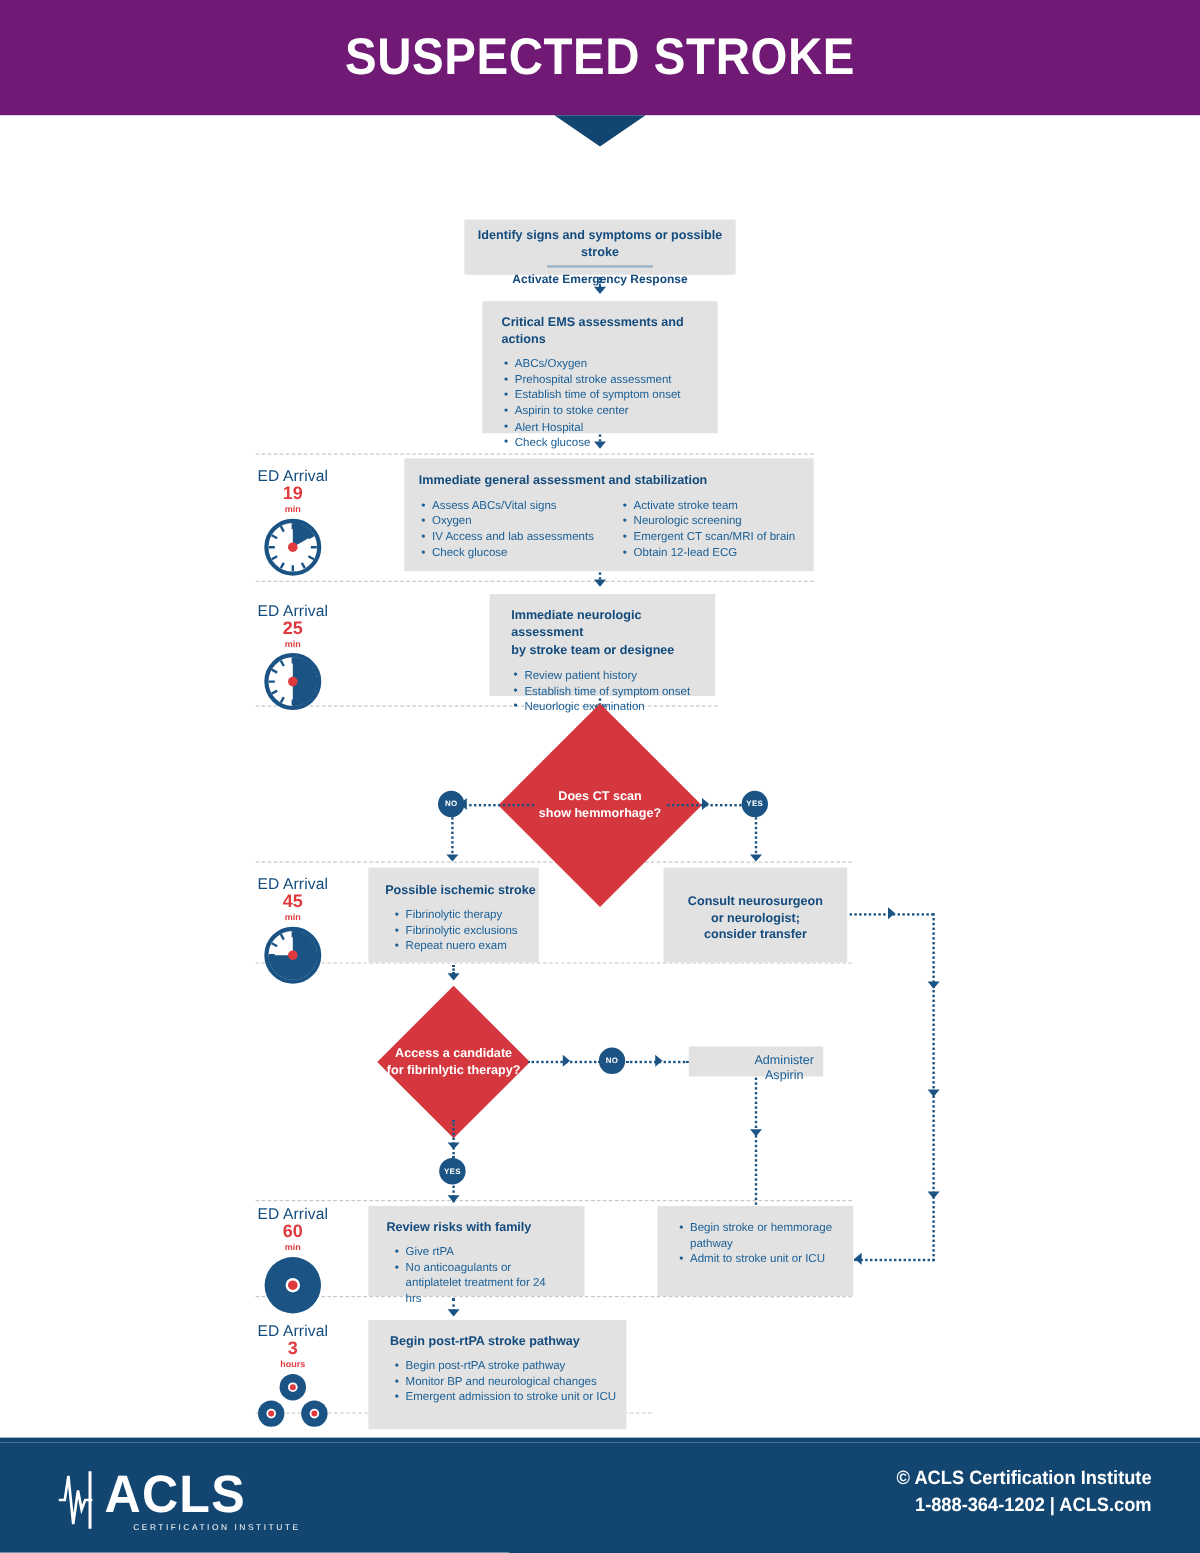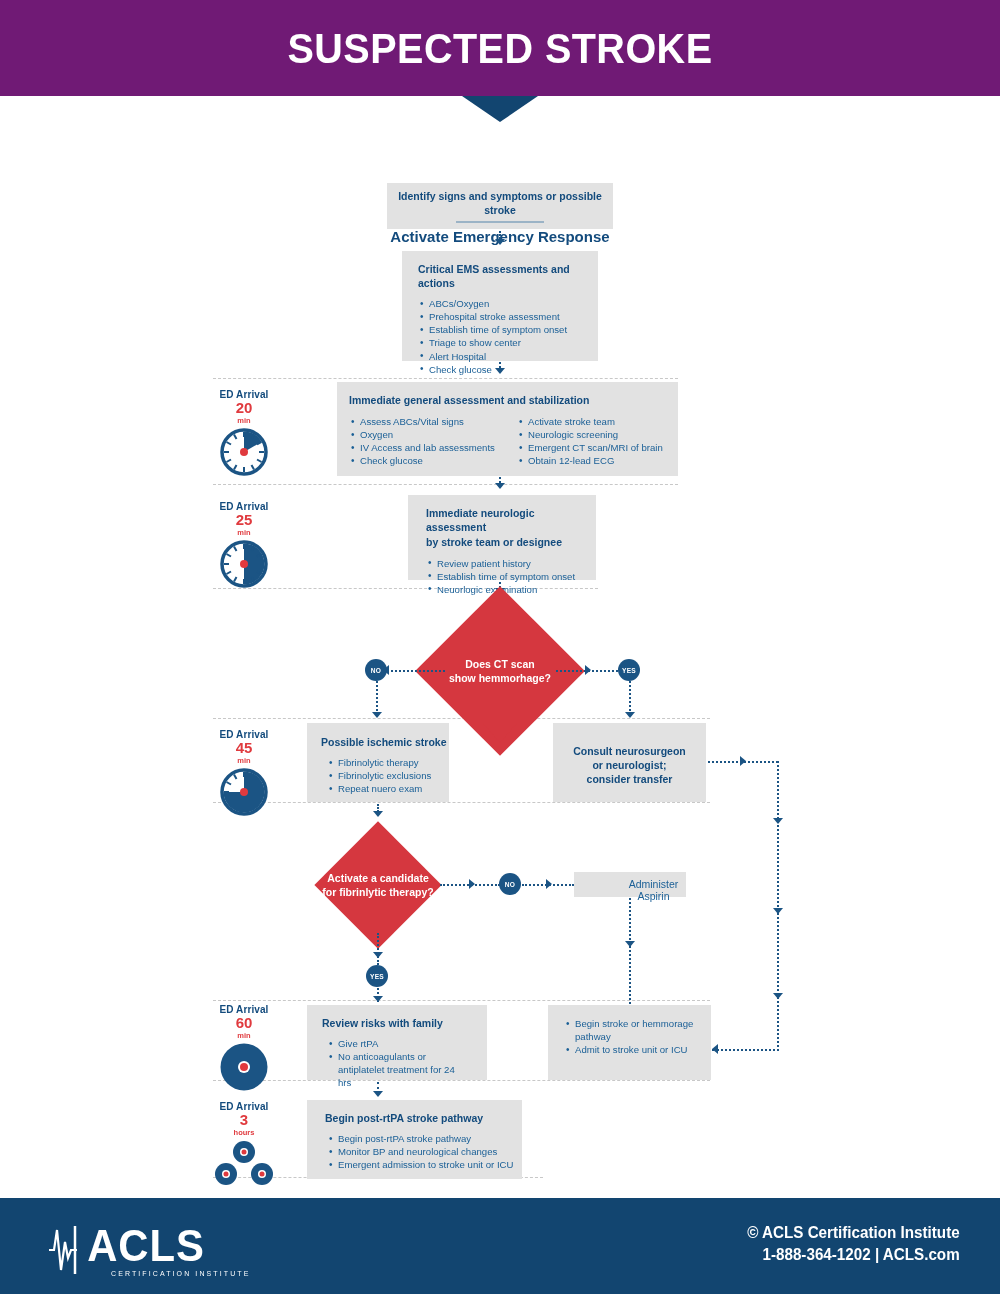--- a/index.html
+++ b/index.html
@@ -65,21 +65,21 @@
   .box {
     position: absolute;
     background: #e2e2e2;
     color: #1a5f96;
   }
   .box-title {
     font-size: 10.5px; font-weight: bold; color: #134b7d;
     line-height: 1.35;
   }
   .box-sub {
-    font-size: 15px; font-weight: bold; color: #134b7d;
+    font-size: 10px; font-weight: bold; color: #134b7d;
     line-height: 1.35;
   }
   .box-center { text-align: center; }
   ul.blist { list-style: none; }
   ul.blist li {
     font-size: 9.6px; color: #1a5f96; line-height: 1.36;
     position: relative; padding-left: 9px; white-space: nowrap;
   }
   ul.blist li:before {
     content: "\2022"; position: absolute; left: 0; top: -0.5px;
@@ -142,21 +142,21 @@
   .arr-d-red {
     position: absolute; width: 0; height: 0;
     border-left: 17px solid transparent;
     border-right: 17px solid transparent;
     border-top: 20px solid #d5373f;
   }
 
   
   .timer { position: absolute; text-align: center; width: 70px; }
   .timer-cap {
-    font-size: 10px; font-weight: bold; color: #134b7d; letter-spacing: 0.1px;
+    font-size: 13px; font-weight: normal; color: #134b7d; letter-spacing: 0.1px;
   }
   .timer-num {
     font-size: 15px; font-weight: bold; color: #e03a3e; line-height: 1.05;
   }
   .timer-unit {
     font-size: 7.5px; font-weight: bold; color: #e03a3e; line-height: 1.2;
   }
   .timer-clock { margin: 2px auto 0; }
 
   
@@ -192,21 +192,21 @@
 
   <div class="dot-v" style="left:499px; top:231px; height:8px;"></div>
   <div class="arr-d" style="left:495px; top:239px;"></div>
 
   <div class="box" style="left:402px; top:251px; width:196px; height:110px;">
     <div class="box-title" style="padding:11px 0 7px 16px;">Critical EMS assessments and actions</div>
     <ul class="blist" style="padding-left:18px;">
       <li>ABCs/Oxygen</li>
       <li>Prehospital stroke assessment</li>
       <li>Establish time of symptom onset</li>
-      <li>Triage to show center</li>
+      <li>Aspirin to stoke center</li>
       <li>Alert Hospital</li>
       <li>Check glucose</li>
     </ul>
   </div>
 
   <div class="dot-v" style="left:499px; top:362px; height:6px;"></div>
   <div class="arr-d" style="left:495px; top:368px;"></div>
 
   <div class="box" style="left:337px; top:382px; width:341px; height:94px;">
     <div class="box-title" style="padding:11px 0 8px 12px;">Immediate general assessment and stabilization</div>
@@ -288,21 +288,21 @@
   <div class="arr-d" style="left:773px; top:993px;"></div>
   <div class="dot-h" style="left:712px; top:1049px; width:67px;"></div>
   <div class="arr-l" style="left:712px; top:1044px;"></div>
 
   <div class="dot-v" style="left:377px; top:804px; height:8px;"></div>
   <div class="arr-d" style="left:373px; top:811px;"></div>
 
   <div class="diamond" style="left:333px; top:840px; width:90px; height:90px;"></div>
   <div class="diamond-label" style="left:305px; top:856px; width:146px; height:58px;">
     <div>
-      <div>Activate a candidate</div>
+      <div>Access a candidate</div>
       <div>for fibrinlytic therapy?</div>
     </div>
   </div>
 
   <div class="dot-h" style="left:440px; top:884px; width:60px;"></div>
   <div class="arr-r" style="left:469px; top:879px;"></div>
   <div class="badge" style="left:499px; top:873px;">NO</div>
   <div class="dot-h" style="left:522px; top:884px; width:52px;"></div>
   <div class="arr-r" style="left:546px; top:879px;"></div>
 
@@ -330,32 +330,32 @@
   <div class="box" style="left:548px; top:1005px; width:163px; height:75px;">
     <ul class="blist" style="padding:12px 10px 0 18px;">
       <li class="wrap">Begin stroke or hemmorage pathway</li>
       <li>Admit to stroke unit or ICU</li>
     </ul>
   </div>
 
   <div class="dot-v" style="left:377px; top:1082px; height:11px;"></div>
   <div class="arr-d" style="left:373px; top:1091px;"></div>
 
-  <div class="box" style="left:307px; top:1100px; width:215px; height:79px;">
+  <div class="box" style="left:307px; top:1100px; width:215px; height:91px;">
     <div class="box-title" style="padding:11px 0 7px 18px;">Begin post-rtPA stroke pathway</div>
     <ul class="blist" style="padding-left:22px;">
       <li>Begin post-rtPA stroke pathway</li>
       <li>Monitor BP and neurological changes</li>
       <li>Emergent admission to stroke unit or ICU</li>
     </ul>
   </div>
 
   <div class="timer" style="left:209px; top:389px;">
     <div class="timer-cap">ED Arrival</div>
-    <div class="timer-num">20</div>
+    <div class="timer-num">19</div>
     <div class="timer-unit">min</div>
     <svg class="timer-clock" width="50" height="50" viewBox="0 0 100 100">
       <circle cx="50" cy="50" r="44" fill="#ffffff" stroke="#1b5484" stroke-width="7"></circle>
       <path d="M50 50 L50 9 A41 41 0 0 1 85.5 29.5 Z" fill="#1b5484"></path>
       <g stroke="#1b5484" stroke-width="4">
         <line x1="50" y1="10" x2="50" y2="20"></line>
           <line x1="70" y1="15" x2="65" y2="24"></line>
         <line x1="85" y1="30" x2="76" y2="35"></line>
           <line x1="90" y1="50" x2="80" y2="50"></line>
         <line x1="85" y1="70" x2="76" y2="65"></line>

